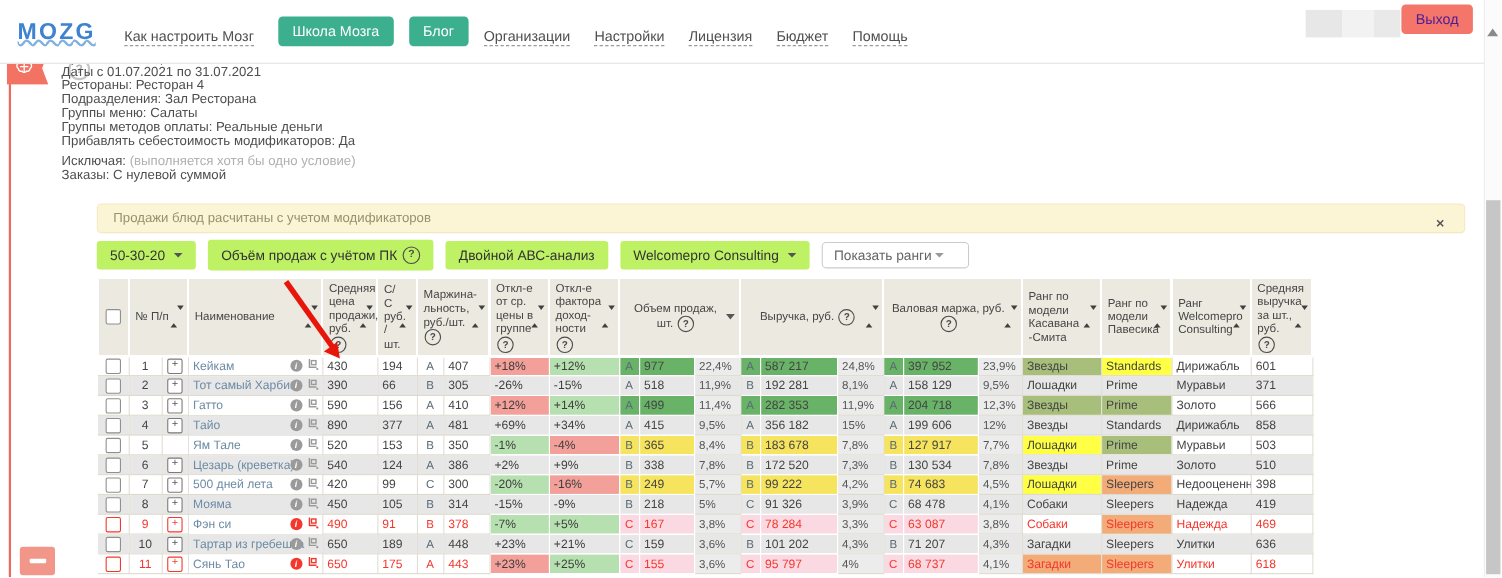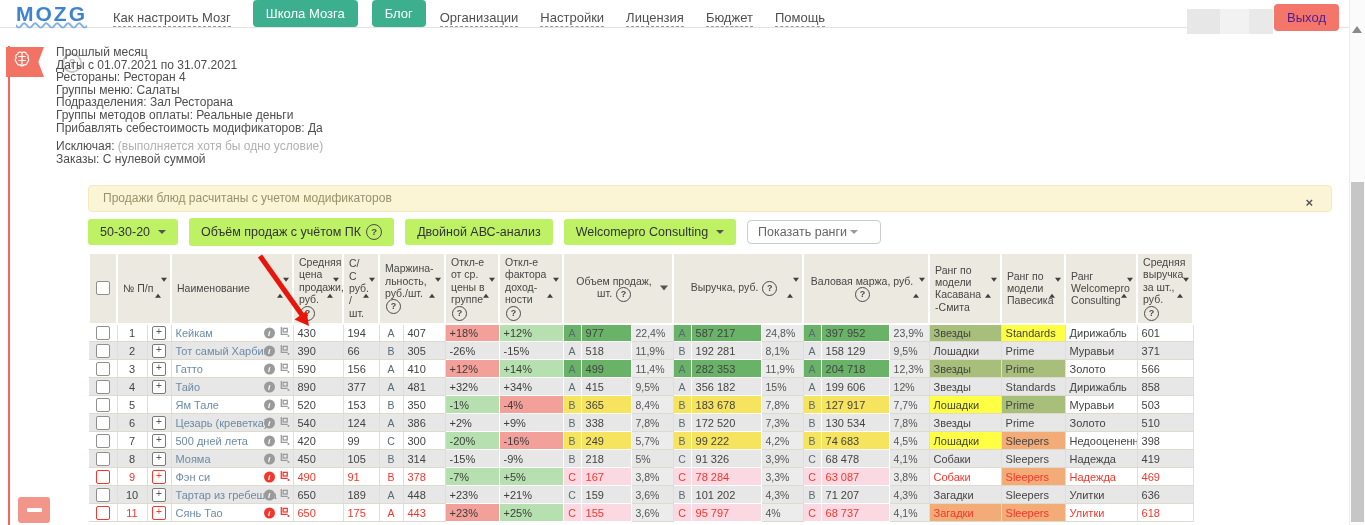--- a/index.html
+++ b/index.html
@@ -1,20 +1,20 @@
 <!DOCTYPE html>
 <html><head>
 <meta charset="utf-8">
 <style>
   html,body{margin:0;padding:0}
   body{font-family:"Liberation Sans",sans-serif;background:#fff}
   .screen{position:relative;width:1365px;height:525px;overflow:hidden;background:#fff}
 
   
-  .navbar{position:absolute;left:0;top:0;width:100%;height:28px;background:#fff;
+  .navbar{position:absolute;left:0;top:0;width:100%;height:58px;background:#fff;
           border-bottom:1px solid #e3e3e3;display:flex;align-items:center;z-index:5;box-sizing:border-box}
   .logo{color:#3e83cf;font-weight:bold;font-size:21px;letter-spacing:2px;margin:0 26px 0 16px;
         text-decoration:underline wavy 1.5px #7fb0e0;cursor:pointer}
   .nav-items{display:flex;align-items:flex-end}
   .nav-link{font-size:13px;color:#4f4f4f;border-bottom:1px dashed #9a9a9a;margin-right:22px;
             padding-bottom:1px;cursor:pointer;white-space:nowrap}
   .nav-button{background:#3cb08e;color:#fff;font-size:13px;padding:6px 13px;border-radius:4px;
               margin-right:14px;cursor:pointer;white-space:nowrap}
   .redacted{position:absolute;right:92px;top:9px;width:86px;height:25px;
             background:linear-gradient(90deg,#e7e7e7 0 38%,#f2f2f2 38% 72%,#e9e9e9 72% 100%)}
@@ -155,22 +155,22 @@
   <div class="collapse-btn">
     <span class="bar"></span>
   </div>
   <div class="help-circle">?</div>
 
   <div class="filters">
     <div id="filter-lines">
         <div class="f-line">Прошлый месяц</div>
         <div class="f-line">Даты с 01.07.2021 по 31.07.2021</div>
         <div class="f-line">Рестораны: Ресторан 4</div>
+        <div class="f-line">Подразделения: Зал Ресторана</div>
         <div class="f-line">Группы меню: Салаты</div>
-        <div class="f-line">Подразделения: Зал Ресторана</div>
         <div class="f-line">Группы методов оплаты: Реальные деньги</div>
         <div class="f-line">Прибавлять себестоимость модификаторов: Да</div>
       </div>
     <div class="excl">
       <span>Исключая:</span>
       <span class="note">(выполняется хотя бы одно условие)</span>
     </div>
     <div class="f-line">Заказы: С нулевой суммой</div>
   </div>
 
@@ -361,21 +361,21 @@
                       <path d="M2.5 0.5v8h7"></path>
                       <rect x="4.5" y="2" width="4.5" height="4"></rect>
                       <circle cx="10.3" cy="10.3" r="1.1" fill="currentColor" stroke="none"></circle>
                     </g>
                   </svg></span>
               </span></td>
             <td>890</td>
             <td>377</td>
             <td class="letter">A</td>
             <td>481</td>
-            <td class="dev-bad">+32%</td>
+            <td class="dev-bad">+69%</td>
             <td class="dev-good">+34%</td>
             <td class="letter bgA sep">A</td>
             <td class="bgA">415</td>
             <td class="pct">9,5%</td>
             <td class="letter bgA">A</td>
             <td class="bgA">356 182</td>
             <td class="pct">15%</td>
             <td class="letter bgA">A</td>
             <td class="bgA">199 606</td>
             <td class="pct">12%</td>

